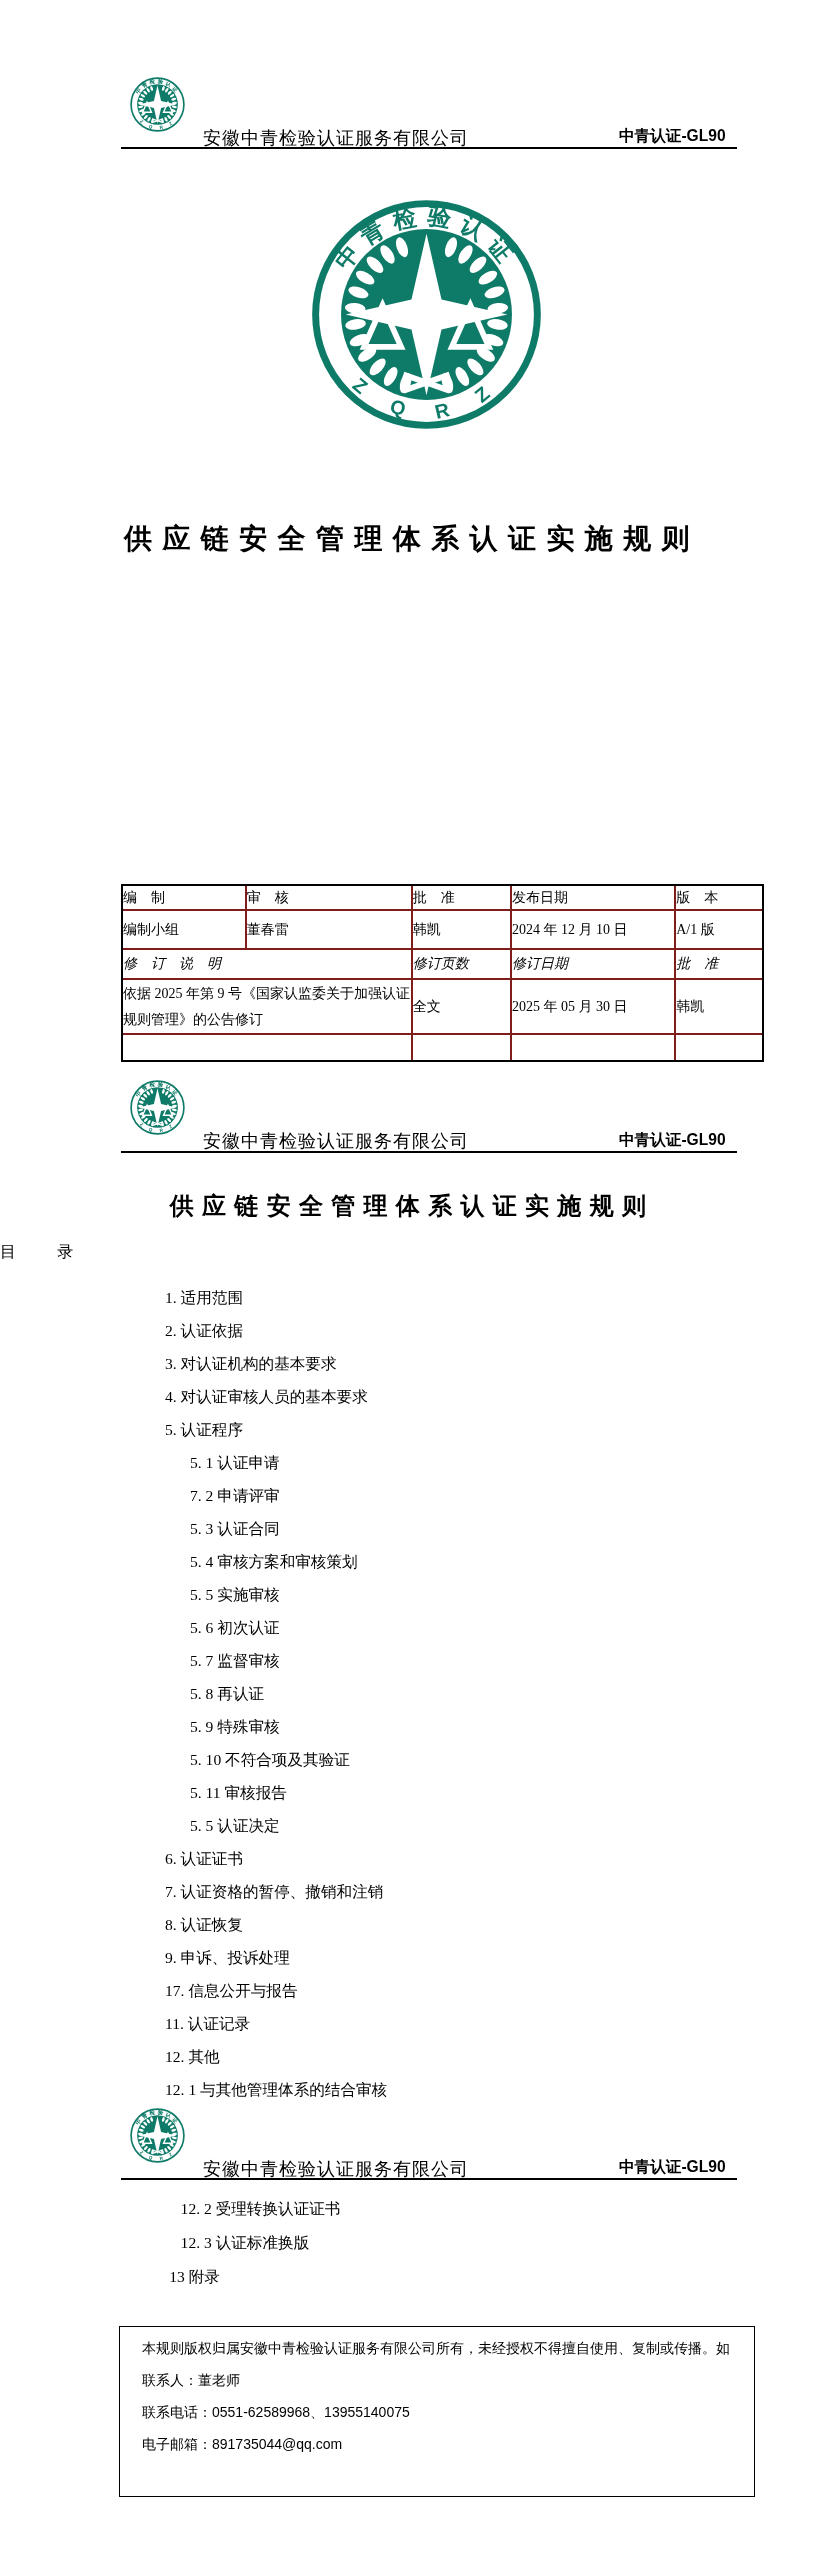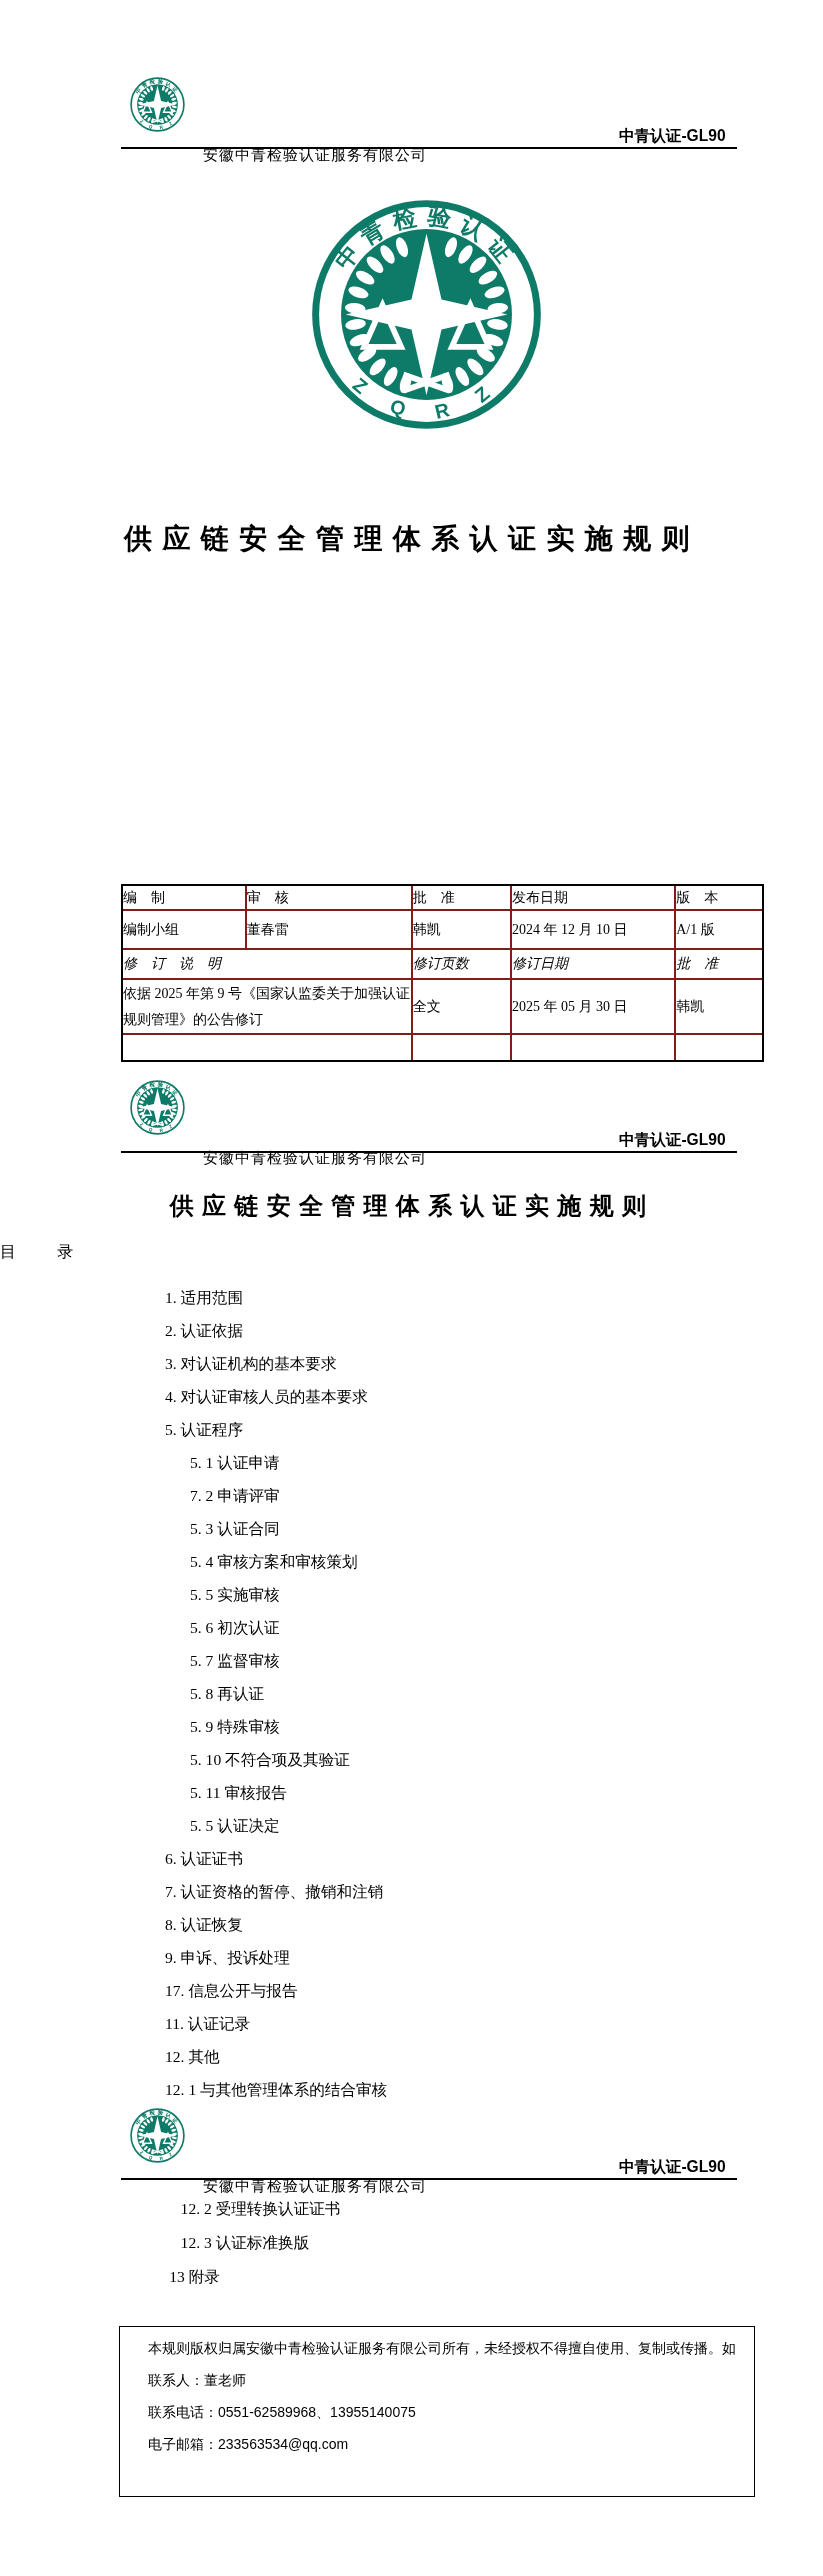--- a/index.html
+++ b/index.html
@@ -1,19 +1,19 @@
 <!DOCTYPE html>
 <html style="font-size:8.3px"><head>
 <meta charset="utf-8">
 <style>
   html,body{margin:0;padding:0;background:#ffffff;}
   .canvas{position:relative;width:824px;height:2576px;background:#fff;color:#000;
           font-family:"Liberation Serif","DejaVu Serif",serif;overflow:hidden;}
   .abs{position:absolute;}
-  .company{font-size:15px;letter-spacing:1px;white-space:nowrap;margin-top:20px;}
+  .company{font-size:18px;letter-spacing:1px;white-space:nowrap;}
   .doccode{font-family:"Liberation Sans","DejaVu Sans",sans-serif;font-weight:700;font-size:15.6px;white-space:nowrap;}
   .hrule{background:#000;height:2.1px;width:616px;left:121px;}
   .pgtitle1{left:0;width:824px;text-align:center;
             font-family:"Liberation Sans","DejaVu Sans",sans-serif;font-weight:700;
             font-size:28px;letter-spacing:10.4px;line-height:33px;white-space:nowrap;}
   .pgtitle2{left:0;width:824px;text-align:center;
             font-family:"Liberation Sans","DejaVu Sans",sans-serif;font-weight:700;
             font-size:24px;letter-spacing:8.3px;line-height:29px;white-space:nowrap;}
   .toc-head{left:0;width:824px;font-size:16px;letter-spacing:3.1px;line-height:21px;}
   .toc{list-style:none;margin:0;padding:0;font-size:15.6px;}
@@ -27,21 +27,21 @@
   table.appr td{border:2px solid #7f1d1d;text-align:left;vertical-align:middle;padding:0;overflow:hidden;}
   table.appr tr:nth-child(1){height:25px;}
   table.appr tr:nth-child(2){height:39px;}
   table.appr tr:nth-child(3){height:30px;font-style:italic;}
   table.appr tr:nth-child(4){height:55px;}
   table.appr tr:nth-child(5){height:27px;}
   td.desc{line-height:1.85;padding:0 17.6px;}
   .nbox{left:119px;top:2326px;width:636px;height:171px;border:1.6px solid #000;box-sizing:border-box;
         font-family:"Liberation Sans","DejaVu Sans",sans-serif;font-size:14px;
         padding:6.2px 10.4px 0 22px;}
-  .nbox .nline{height:32px;display:flex;align-items:center;white-space:nowrap;margin-left:6px;}
+  .nbox .nline{height:32px;display:flex;align-items:center;white-space:nowrap;}
 </style>
 </head>
 <body>
 
 <svg width="0" height="0" style="position:absolute" aria-hidden="true">
   <defs>
     <symbol id="zq-logo" viewBox="0 0 200 200">
       <circle cx="100" cy="100" r="96" fill="#ffffff" stroke="#0e7b68" stroke-width="6"></circle>
       <circle cx="100" cy="100" r="74" fill="#0e7b68"></circle>
       <g fill="#ffffff">
@@ -196,17 +196,17 @@
   <ul class="toc toc3 abs" style="left:159px;top:2192px">
     <li class="sub2">12. 2 受理转换认证证书</li>
     <li class="sub2">12. 3 认证标准换版</li>
     <li class="l1">13 附录</li>
   </ul>
 
   <div class="abs nbox">
     <div class="nline">本规则版权归属安徽中青检验认证服务有限公司所有，未经授权不得擅自使用、复制或传播。如</div>
     <div class="nline">联系人：董老师</div>
     <div class="nline">联系电话：0551-62589968、13955140075</div>
-    <div class="nline">电子邮箱：233563534@qq.com</div>
+    <div class="nline">电子邮箱：891735044@qq.com</div>
   </div>
 
 </div>
 
 
 </body></html>

